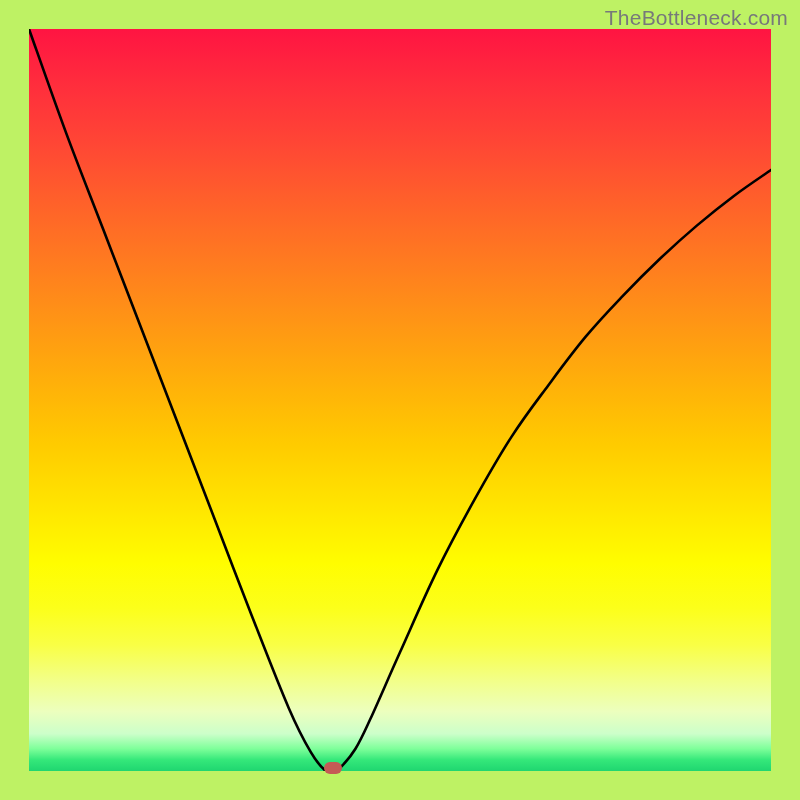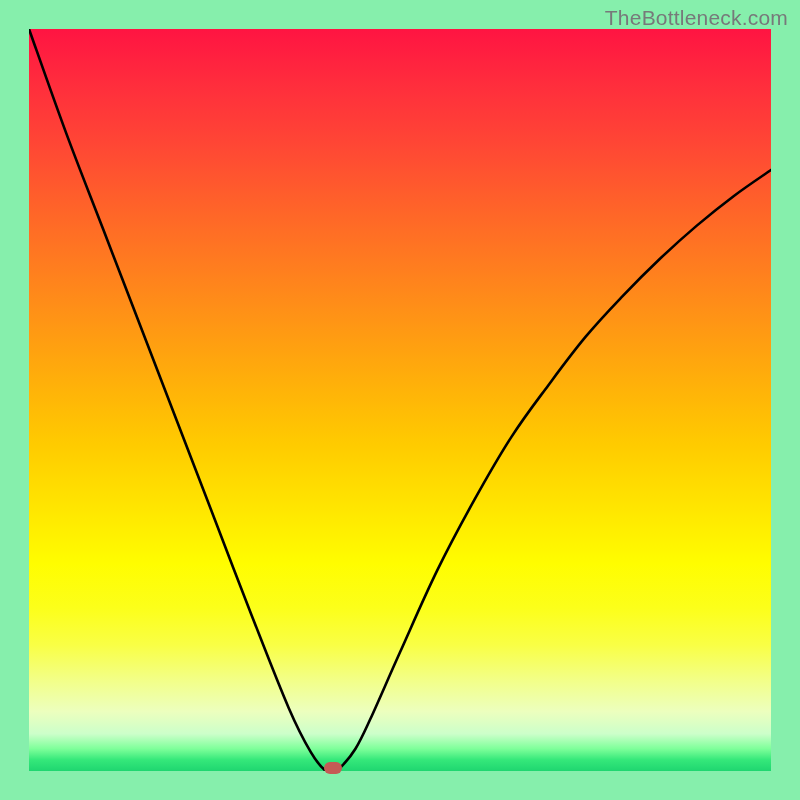--- a/index.html
+++ b/index.html
@@ -1,20 +1,20 @@
 <!DOCTYPE html>
 <html><head>
 <meta charset="utf-8">
 <style>
   * { margin: 0; padding: 0; box-sizing: border-box; }
   html, body { width: 800px; height: 800px; overflow: hidden; background: #000; }
   .frame {
     width: 800px;
     height: 800px;
-    background: #86efac;
+    background: #bef264;
     position: relative;
   }
   .plot-area {
     position: absolute;
     left: 29px;
     top: 29px;
     width: 742px;
     height: 742px;
     background: linear-gradient(
       to bottom,

